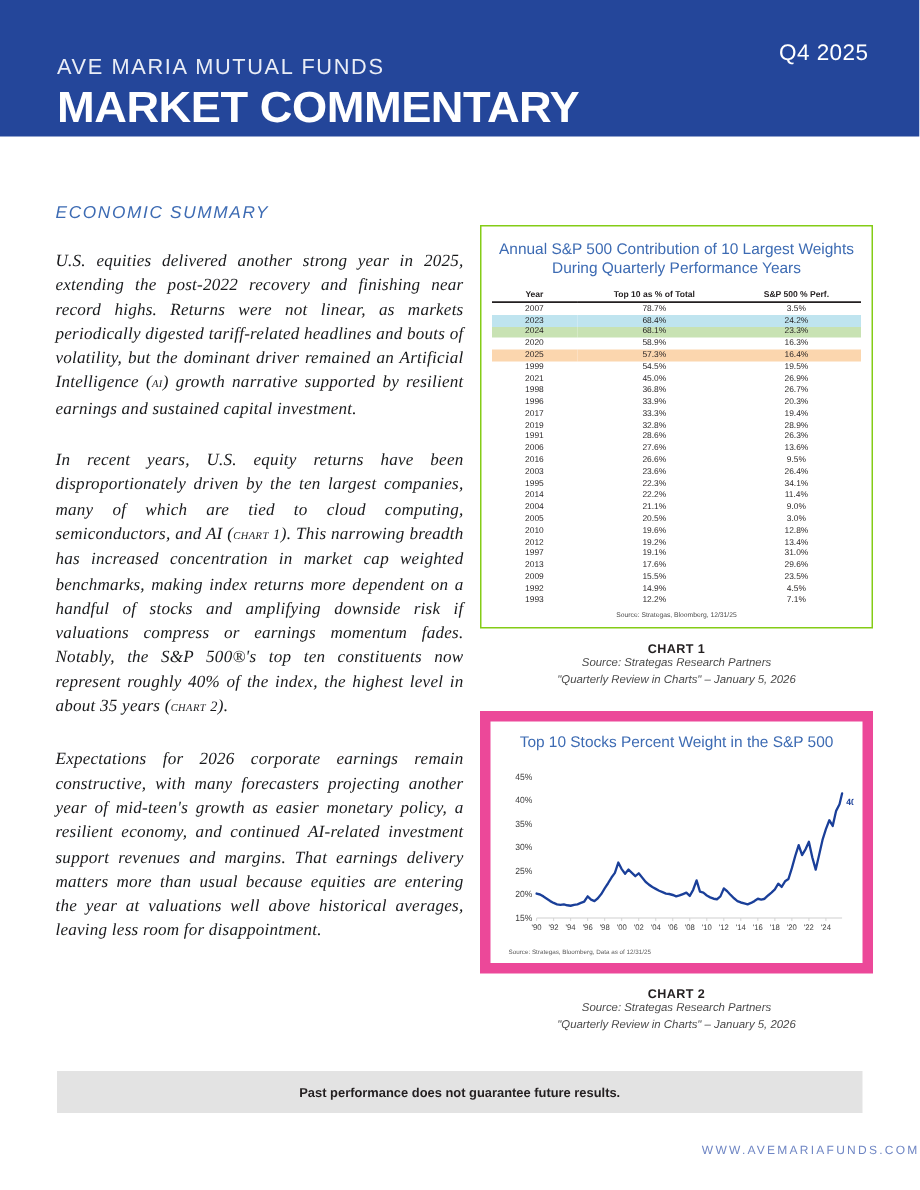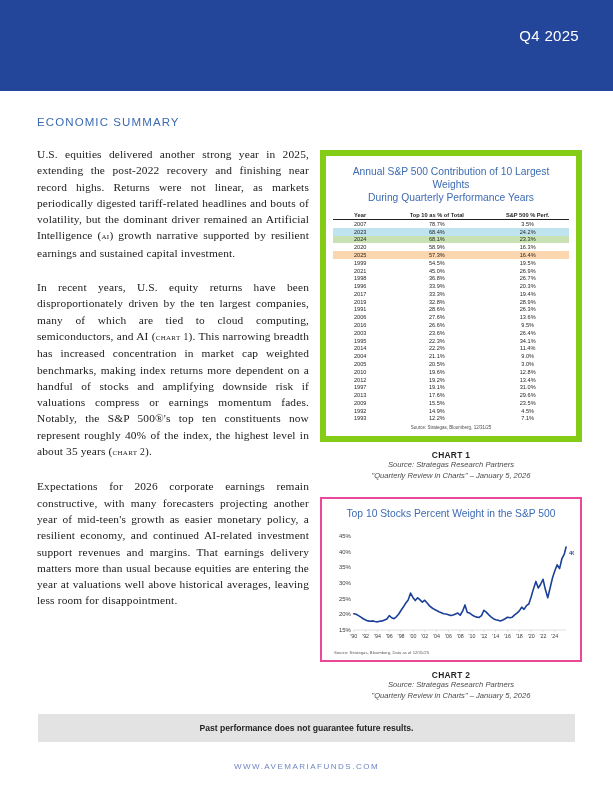--- a/index.html
+++ b/index.html
@@ -57,22 +57,23 @@
     font-size: 15px;
     color: #ffffff;
     letter-spacing: 0.3px;
     font-weight: 400;
   }
 
   
   .left-col {
     position: absolute;
     left: 37px;
-    top: 116px;
+    top: 136px;
     width: 272px;
+    font-style: italic;
   }
   .section-heading {
     font-family: "Liberation Sans", sans-serif;
     font-size: 11.5px;
     letter-spacing: 1.1px;
     color: #3d6bb3;
     margin: 0 0 14px 0;
     font-weight: 400;
   }
   .body-par {
@@ -92,21 +93,21 @@
   }
 
   
   .right-col {
     position: absolute;
     left: 320px;
     top: 150px;
     width: 262px;
   }
   .chart-box {
-    border: 6px solid #84cc16;
+    border: 1px solid #84cc16;
     background: #ffffff;
     box-sizing: border-box;
     padding: 8px 7px 5px 7px;
   }
   .chart-title {
     font-family: "Liberation Sans", sans-serif;
     font-size: 10.3px;
     color: #3d6bb3;
     text-align: center;
     line-height: 13px;
@@ -169,21 +170,21 @@
     font-family: "Liberation Sans", sans-serif;
     font-style: italic;
     font-size: 7.6px;
     color: #4b4b4b;
     line-height: 10.5px;
     margin-top: 0;
   }
 
   
   .chart2-box {
-    border: 2px solid #ec4899;
+    border: 7px solid #ec4899;
     background: #ffffff;
     box-sizing: border-box;
     padding: 7px 6px 4px 6px;
   }
   svg.line-chart { display: block; width: 100%; height: 128px; }
   .chart2-source {
     font-family: "Liberation Sans", sans-serif;
     font-size: 4.2px;
     color: #5a5a5a;
     margin: 0 0 1px 6px;
@@ -204,31 +205,35 @@
   .disclaimer-text {
     font-family: "Liberation Sans", sans-serif;
     font-size: 8.6px;
     font-weight: 700;
     color: #231f20;
   }
   .site-url {
     position: absolute;
     left: 0; top: 762px;
     width: 613px;
-    text-align: center;
+    text-align: right;
     font-family: "Liberation Sans", sans-serif;
     font-size: 8px;
     letter-spacing: 1.5px;
     color: #6f86c4;
   }
 </style>
 </head>
 <body>
 
 <div class="header">
+  <div class="header-left">
+    <div class="brand-line">AVE MARIA MUTUAL FUNDS</div>
+    <div class="title-line">MARKET COMMENTARY</div>
+  </div>
   <div class="header-right">Q4 2025</div>
 </div>
 
 <div class="left-col">
   <div class="section-heading">ECONOMIC SUMMARY</div>
   <p class="body-par" id="par0">U.S. equities delivered another strong year in 2025, extending the post-2022 recovery and finishing near record highs. Returns were not linear, as markets periodically digested tariff-related headlines and bouts of volatility, but the dominant driver remained an Artificial Intelligence (<span class="sc">ai</span>) growth narrative supported by resilient earnings and sustained capital investment.</p>
   <p class="body-par" id="par1">In recent years, U.S. equity returns have been disproportionately driven by the ten largest companies, many of which are tied to cloud computing, semiconductors, and AI (<span class="sc">chart 1</span>). This narrowing breadth has increased concentration in market cap weighted benchmarks, making index returns more dependent on a handful of stocks and amplifying downside risk if valuations compress or earnings momentum fades. Notably, the S&amp;P 500®'s top ten constituents now represent roughly 40% of the index, the highest level in about 35 years (<span class="sc">chart 2</span>).</p>
   <p class="body-par" id="par2">Expectations for 2026 corporate earnings remain constructive, with many forecasters projecting another year of mid-teen's growth as easier monetary policy, a resilient economy, and continued AI-related investment support revenues and margins. That earnings delivery matters more than usual because equities are entering the year at valuations well above historical averages, leaving less room for disappointment.</p>
 </div>
 

